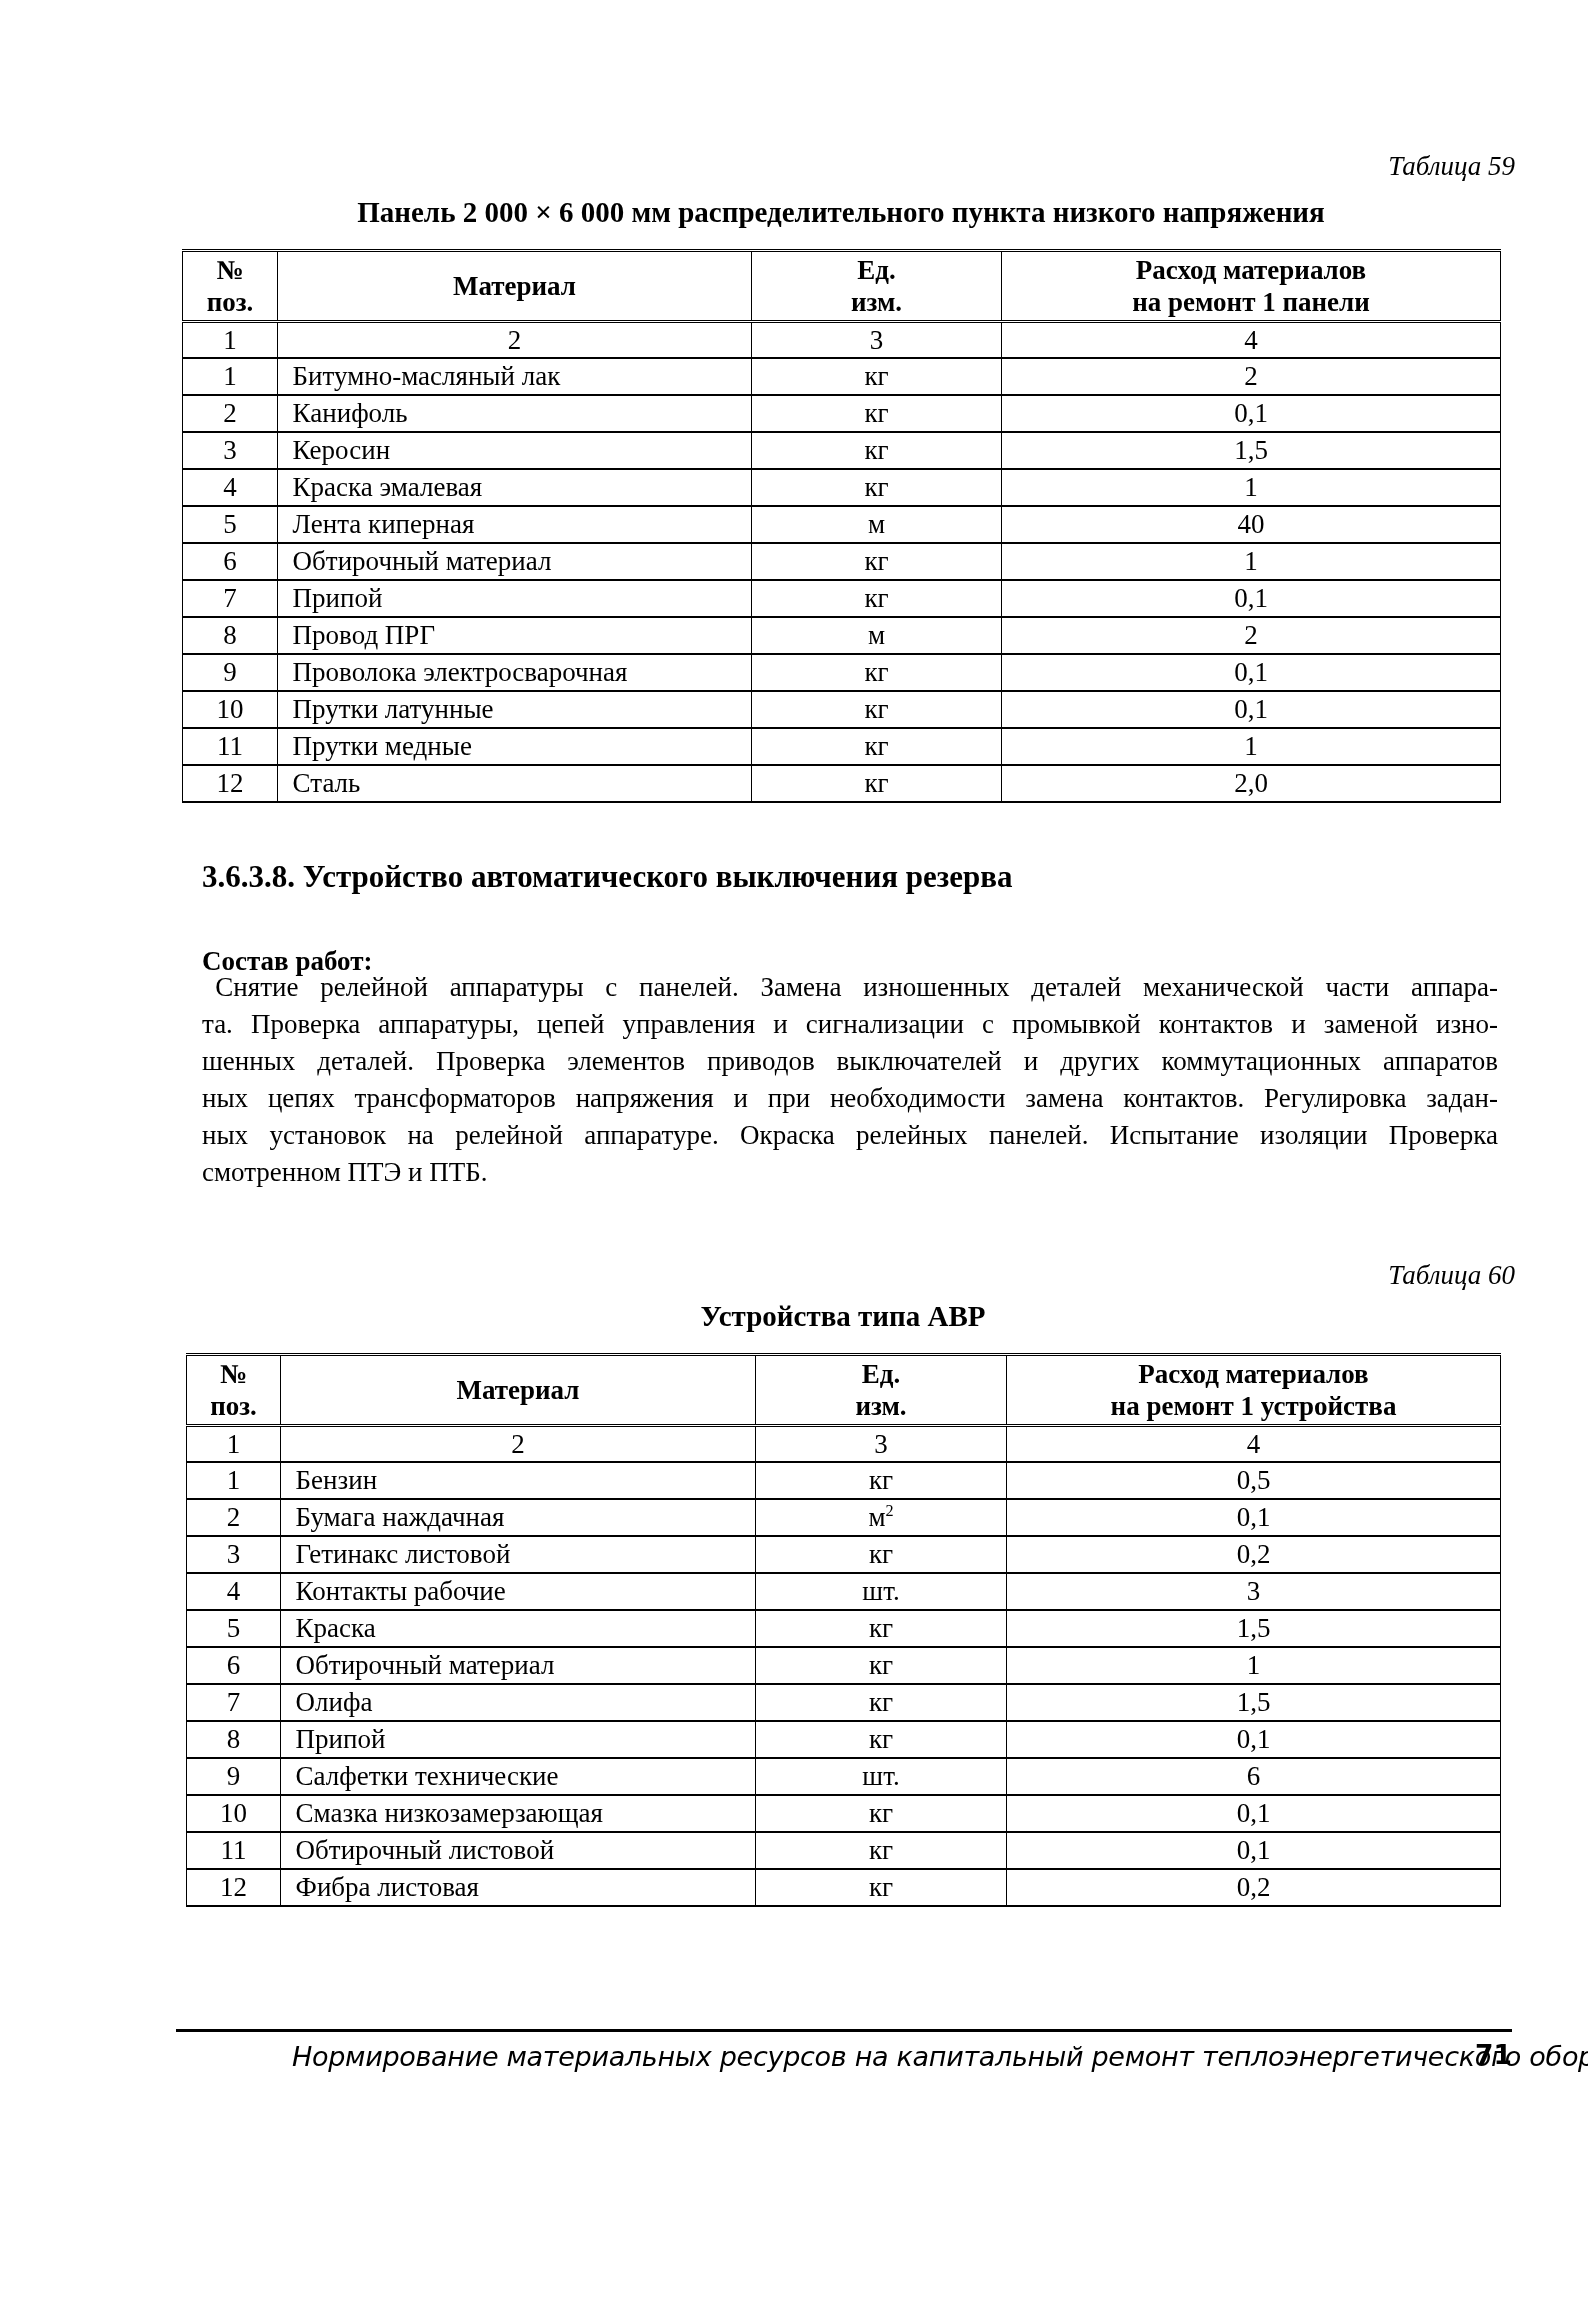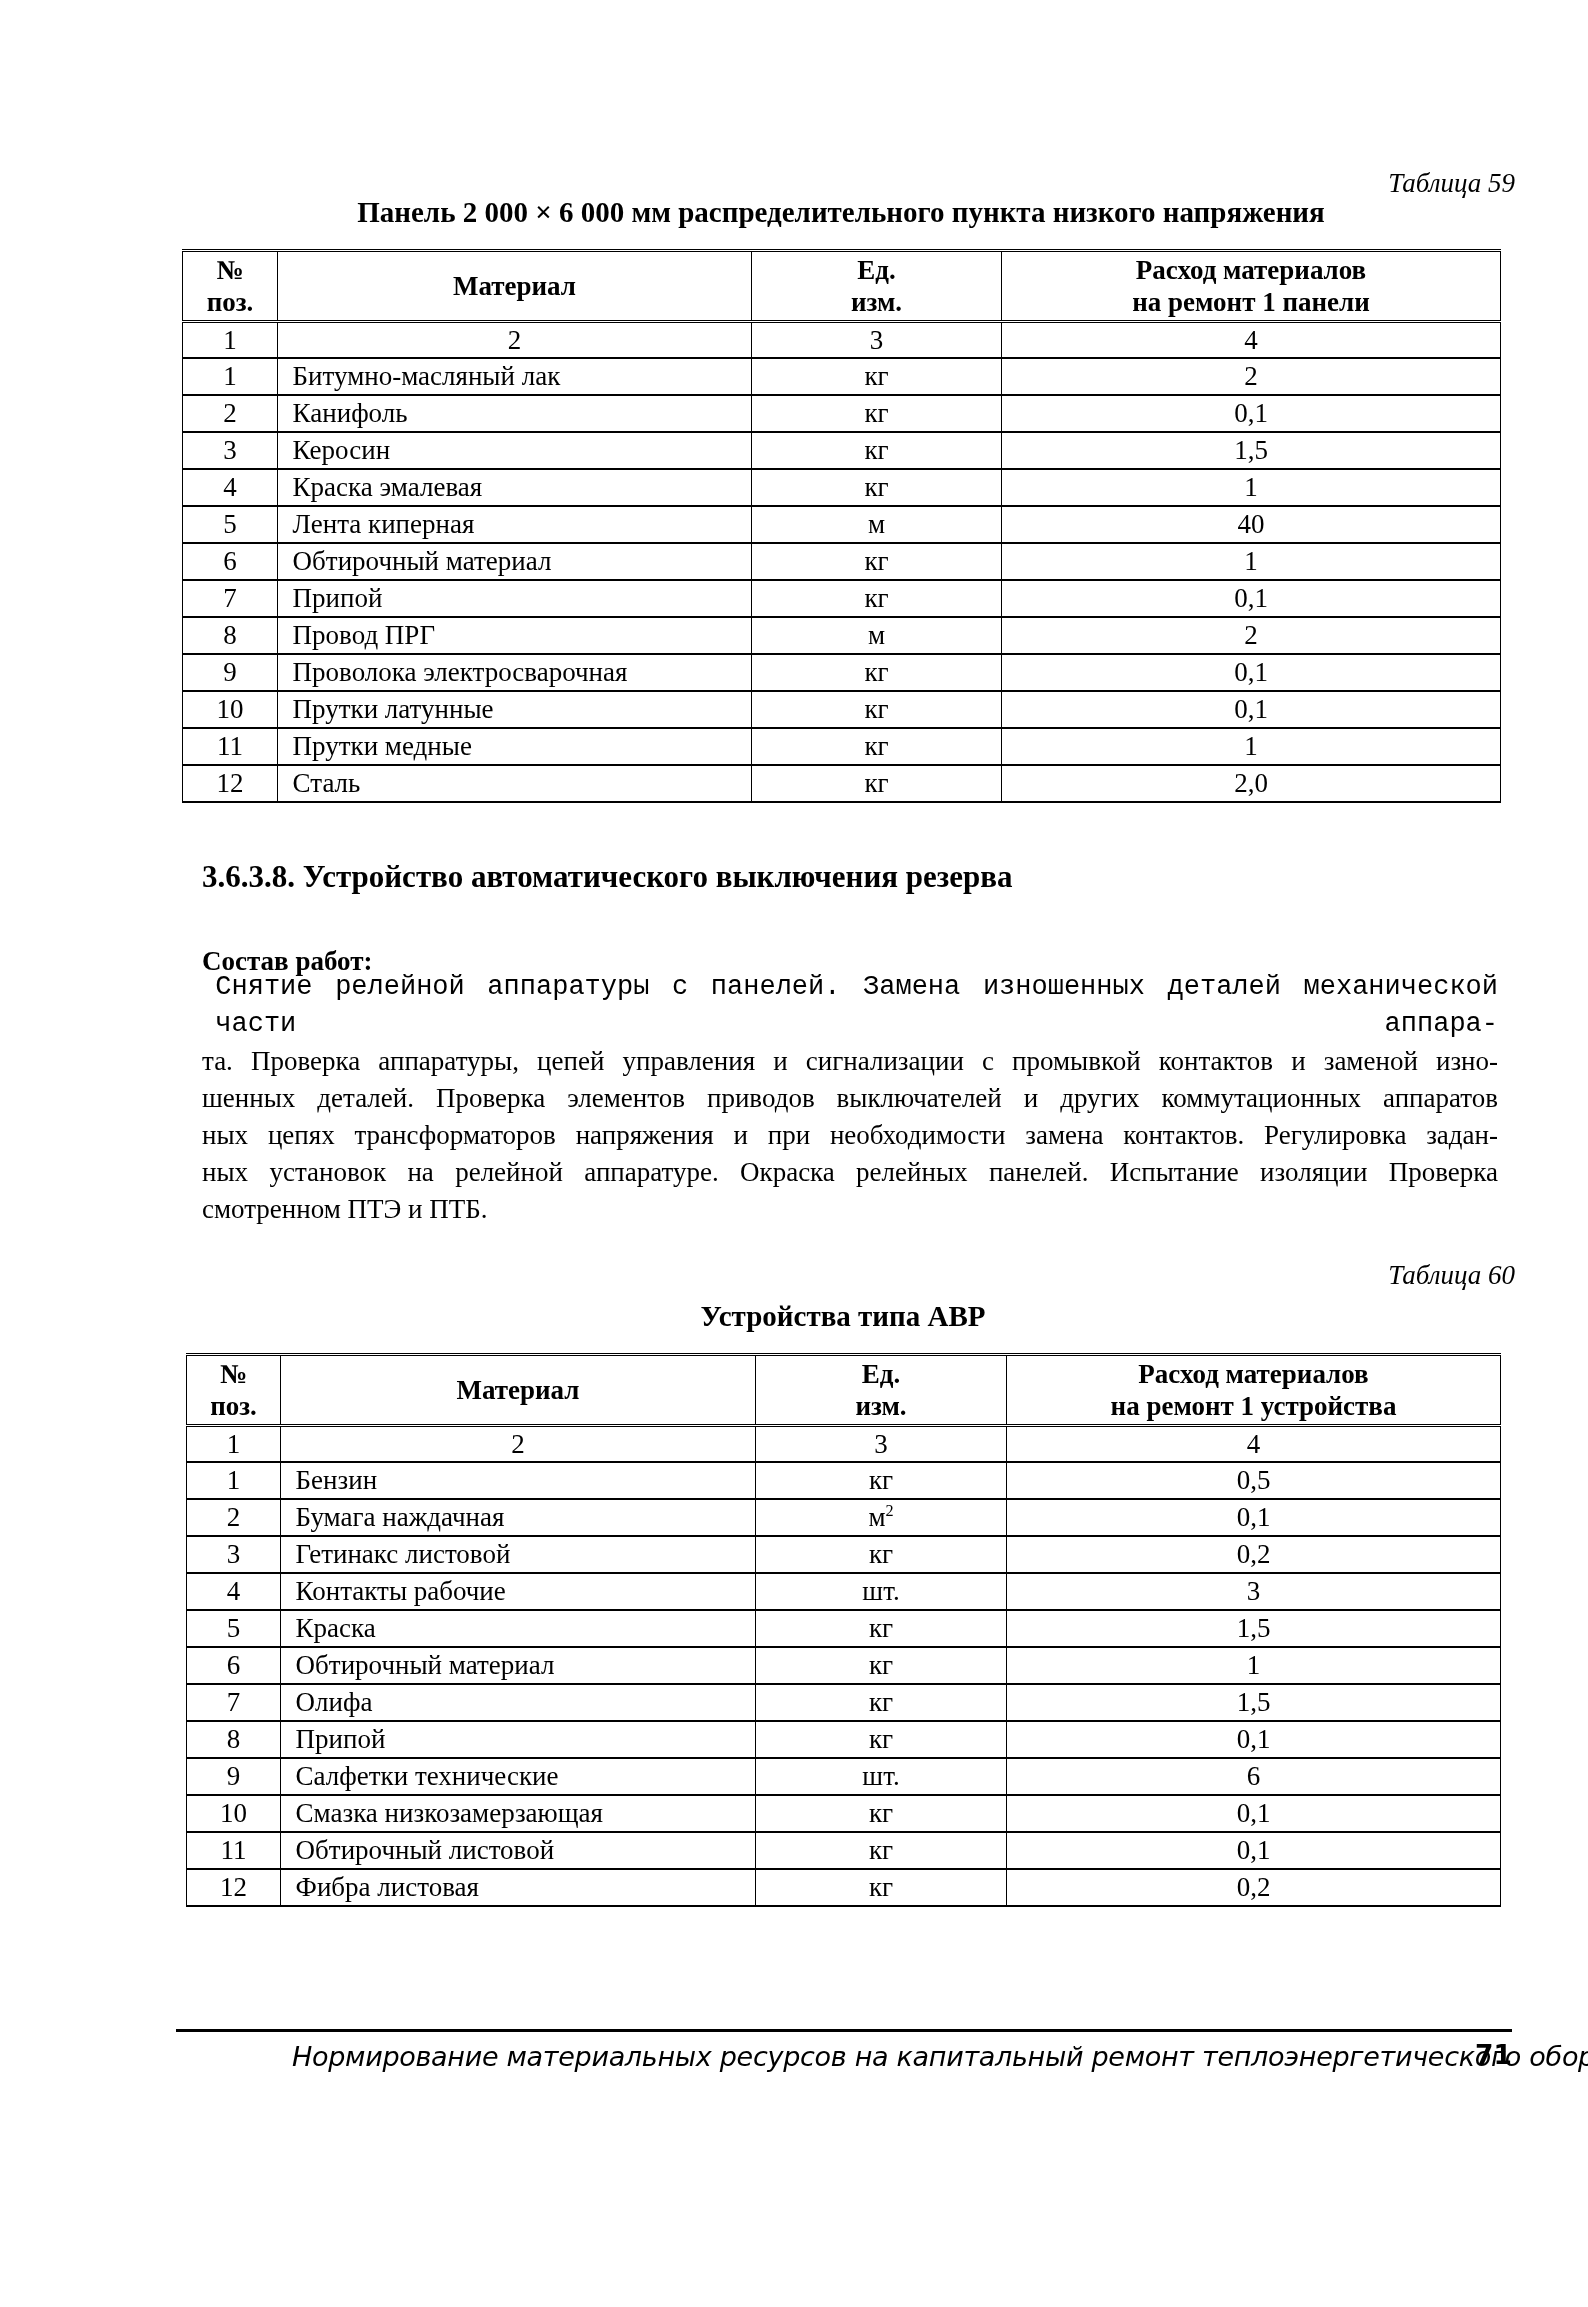--- a/index.html
+++ b/index.html
@@ -42,21 +42,21 @@
   }
   .page-num {
     font-family: "DejaVu Sans", "Liberation Sans", sans-serif;
     font-weight: bold; font-size: 26.5px;
   }
   sup { font-size: 60%; vertical-align: 0.6em; line-height: 0; }
 </style>
 </head>
 <body>
 
-<div class="abs table-label" style="right: 73px; top: 168px;">Таблица 59</div>
+<div class="abs table-label" style="right: 73px; top: 151px;">Таблица 59</div>
 <div class="abs table-title" style="left: 182px; width: 1318px; top: 196px;">Панель 2 000 × 6 000 мм распределительного пункта низкого напряжения</div>
 
 <table class="mat" style="left: 182px; top: 249px; width: 1318px;">
   <colgroup>
     <col style="width:95px">
       <col style="width:474px">
       <col style="width:250px">
       <col style="width:499px">
   </colgroup>
   <thead>
@@ -155,21 +155,21 @@
         <td class="c">кг</td>
         <td class="c">2,0</td>
       </tr>
   </tbody>
 </table>
 
 <div class="abs section-heading" style="left: 202px; top: 859px;">3.6.3.8. Устройство автоматического выключения резерва</div>
 <div class="abs sub-heading" style="left: 202px; top: 946px;">Состав работ:</div>
 
 <div class="abs" style="left: 202px; top: 969px; width: 1296px;">
-  <div class="para" style="padding-left:13.3px; text-align-last: justify; font-family: Liberation Mono, monospace;">Снятие релейной аппаратуры с панелей. Замена изношенных деталей механической части аппара-</div>
+  <div class="para" style="padding-left:13.3px; text-align-last: justify;">Снятие релейной аппаратуры с панелей. Замена изношенных деталей механической части аппара-</div>
   <div class="para" style="text-align-last: justify;">та. Проверка аппаратуры, цепей управления и сигнализации с промывкой контактов и заменой изно-</div>
   <div class="para" style="text-align-last: justify;">шенных деталей. Проверка элементов приводов выключателей и других коммутационных аппаратов</div>
   <div class="para" style="text-align-last: justify;">ных цепях трансформаторов напряжения и при необходимости замена контактов. Регулировка задан-</div>
   <div class="para" style="text-align-last: justify;">ных установок на релейной аппаратуре. Окраска релейных панелей. Испытание изоляции Проверка</div>
   <div class="para">смотренном ПТЭ и ПТБ.</div>
 </div>
 
 <div class="abs table-label" style="right: 73px; top: 1260px;">Таблица 60</div>
 <div class="abs table-title" style="left: 186px; width: 1314px; top: 1300px;">Устройства типа АВР</div>
 

